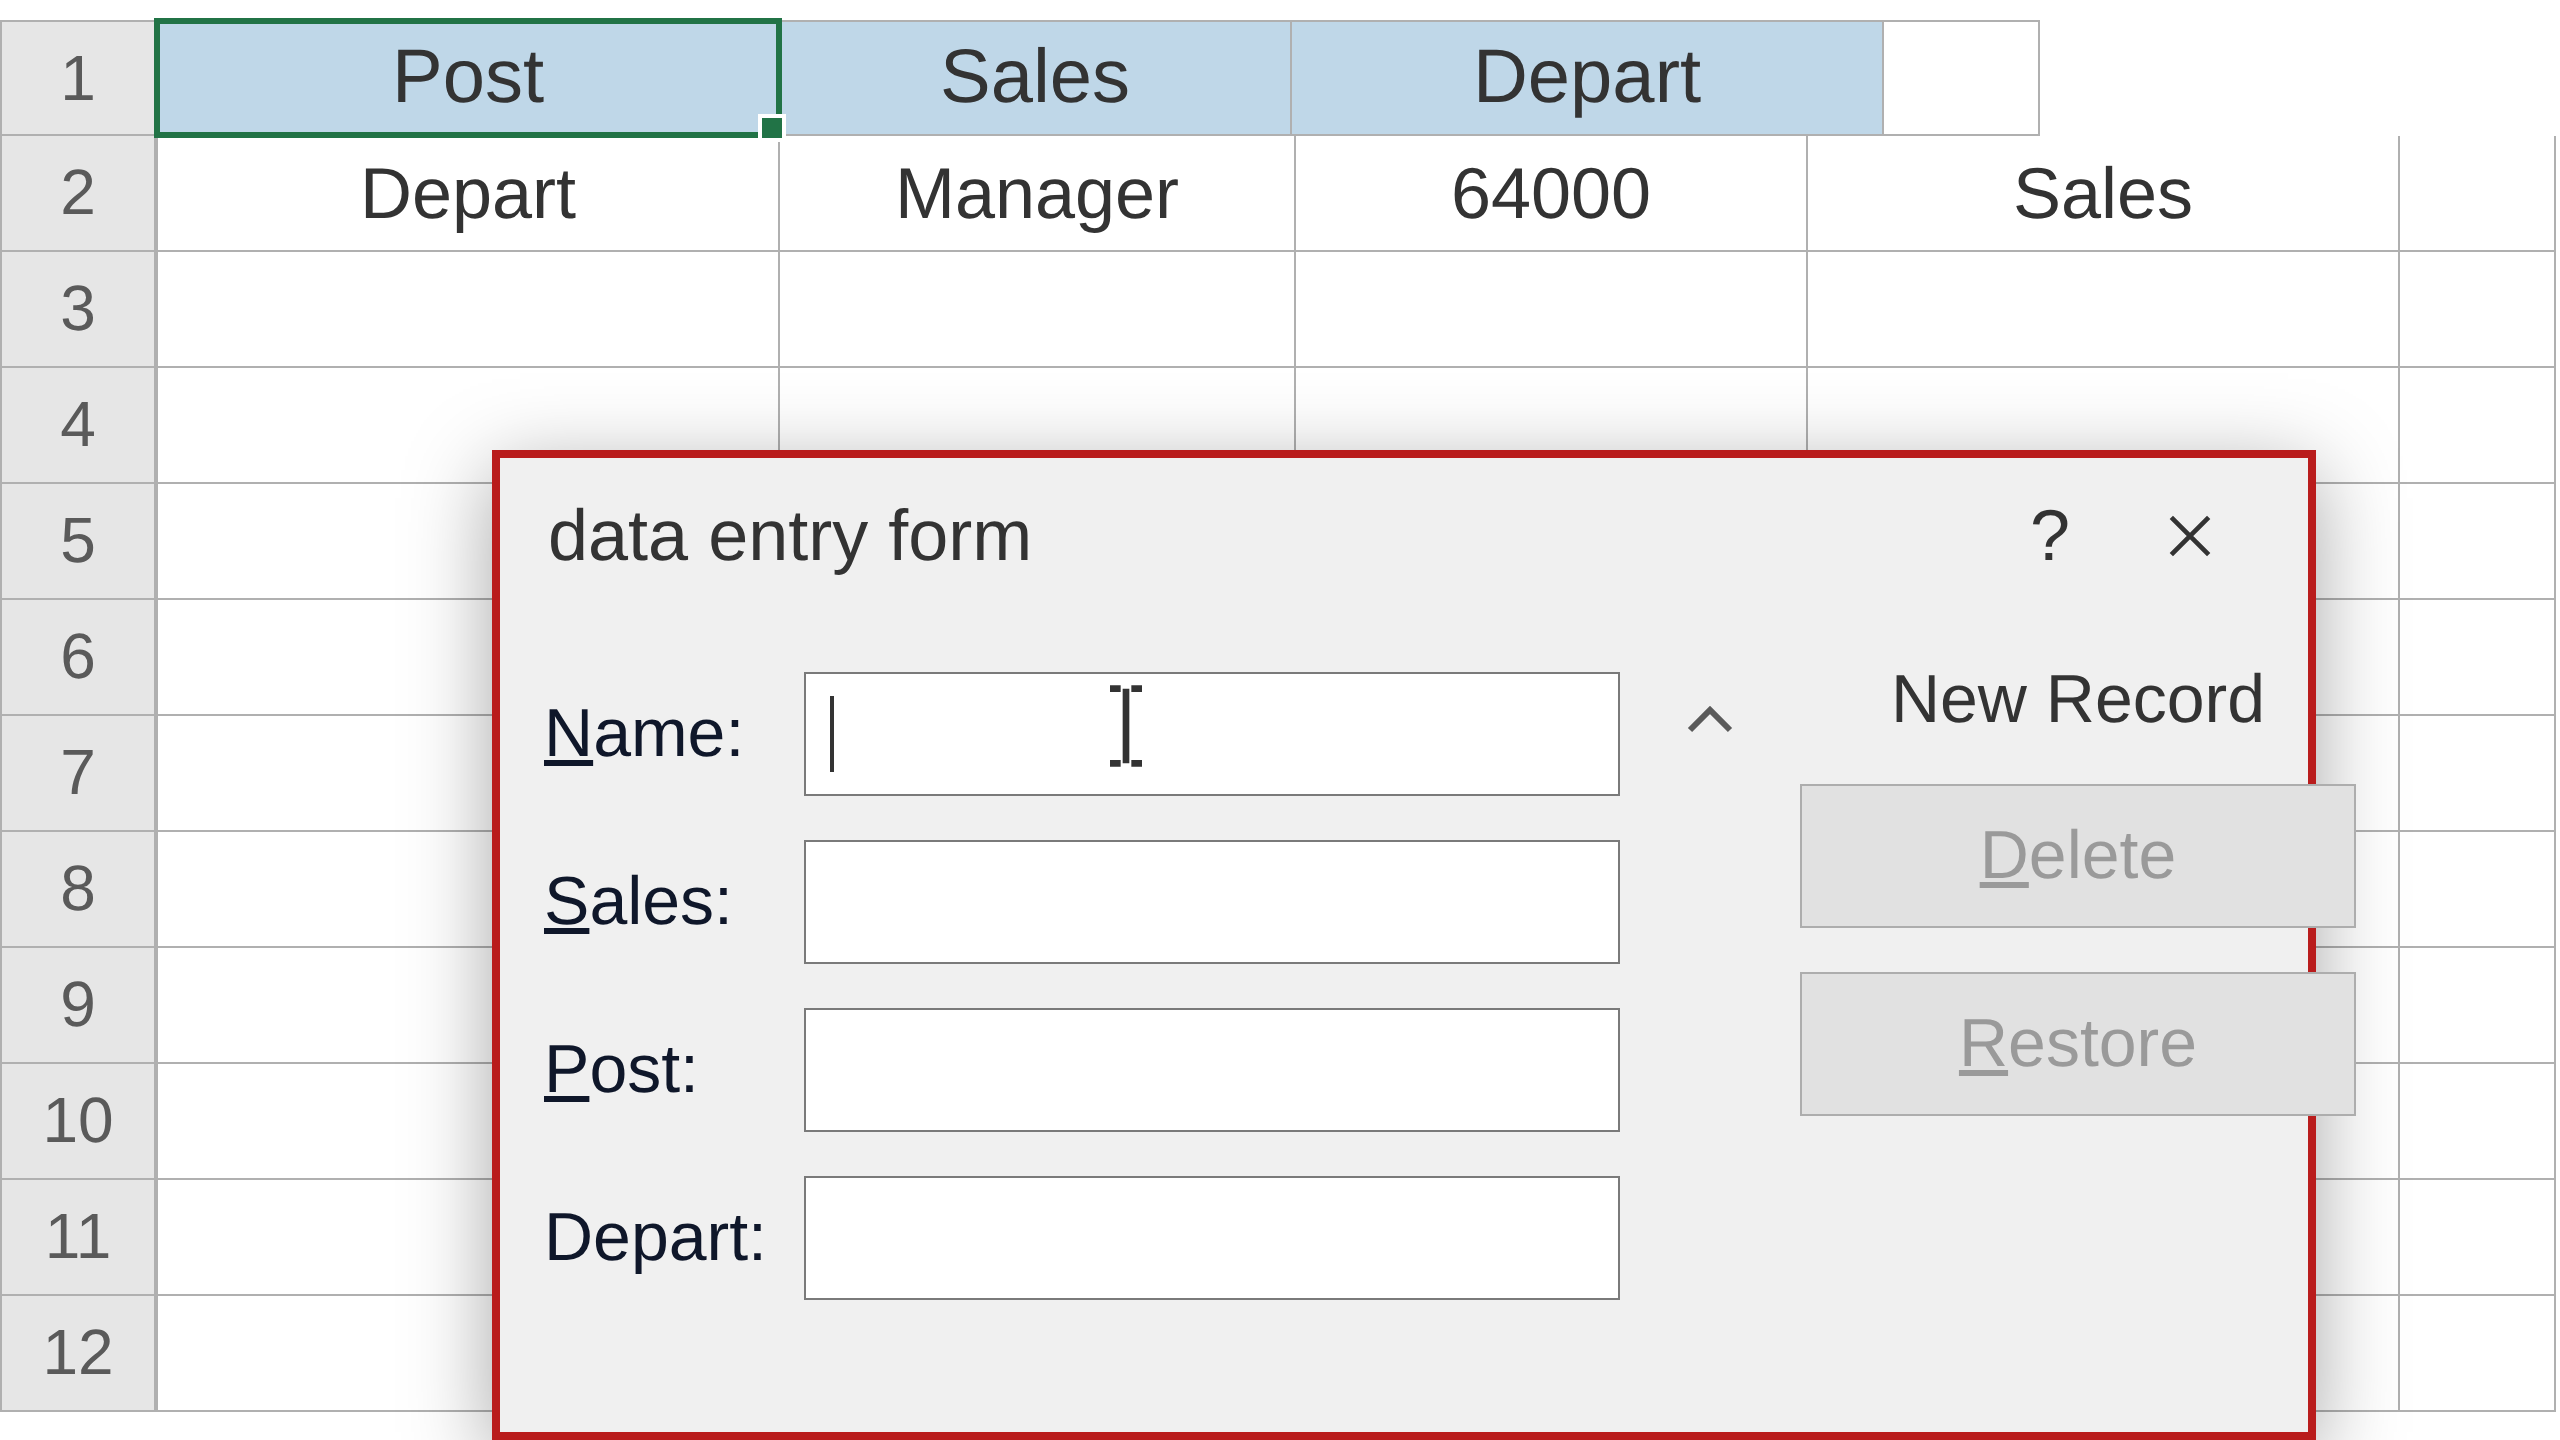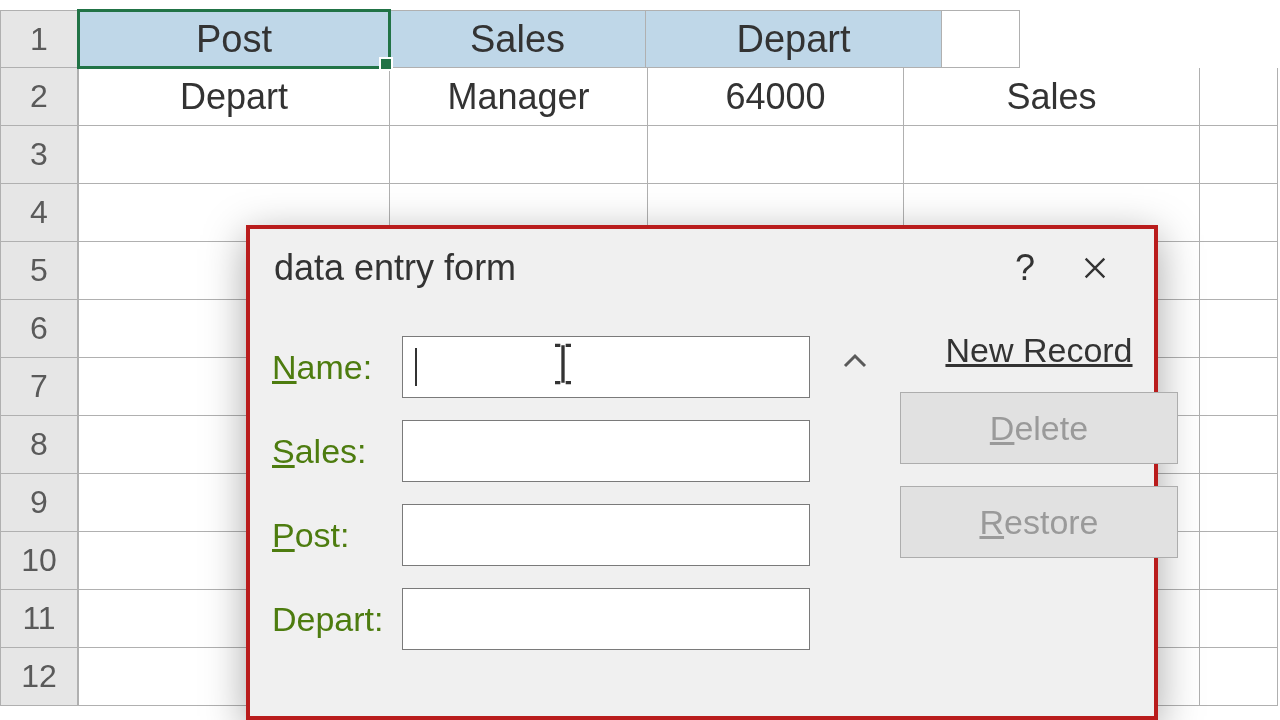--- a/index.html
+++ b/index.html
@@ -26,33 +26,33 @@
 
   .dialog { position: absolute; left: 246px; top: 225px; width: 912px; height: 495px; background: #f0f0f0; border: 4px solid #b91c1c; box-shadow: 0 10px 40px rgba(0,0,0,0.35); }
   .titlebar { display: flex; align-items: center; height: 78px; padding: 0 24px; font-size: 36px; color: #333; }
   .title-spacer { flex: 1; }
   .tbtn { width: 70px; height: 60px; display: flex; align-items: center; justify-content: center; font-size: 36px; color: #333; }
   .tbtn svg { width: 28px; height: 28px; stroke: #333; stroke-width: 2; fill: none; }
 
   .form-body { display: flex; padding: 18px 22px 0 22px; gap: 20px; }
   .fields { flex: 0 0 470px; }
   .frow { display: flex; align-items: center; height: 84px; }
-  .flabel { width: 130px; font-size: 34px; color: #4d7c0f; }
+  .flabel { width: 130px; font-size: 34px; color: #0f172a; }
   .finput { flex: 1; height: 62px; border: 1px solid #7a7a7a; background: #fff; font-size: 30px; padding: 0 10px; }
   .finput.focus { display: flex; align-items: center; }
   .caret { width: 2px; height: 38px; background: #333; margin-left: 2px; animation: blink 1s step-end infinite; }
   @keyframes blink { 50% { opacity: 0; } }
   .text-cursor { margin-left: 130px; }
   .text-cursor svg { width: 32px; height: 48px; stroke: #333; stroke-width: 2.5; fill: none; }
 
   .scroll-col { flex: 0 0 50px; display: flex; justify-content: center; padding-top: 18px; }
   .scroll-up { font-size: 30px; color: #5a5a5a; }
 
   .right-col { flex: 1; display: flex; flex-direction: column; align-items: center; }
-  .status { font-size: 34px; color: #333; margin: 6px 0 22px 0; text-decoration: underline; }
+  .status { font-size: 34px; color: #333; margin: 6px 0 22px 0; }
   .dbtn { width: 278px; height: 72px; background: #e1e1e1; border: 1px solid #adadad; font-size: 34px; color: #333; display: flex; align-items: center; justify-content: center; margin-bottom: 22px; }
   .dbtn.disabled { color: #9a9a9a; }
   .underline-char { text-decoration: underline; }
 </style>
 </head>
 <body>
 
 <div class="sheet">
   <div class="row-headers">
     <div class="row-head">1</div>

